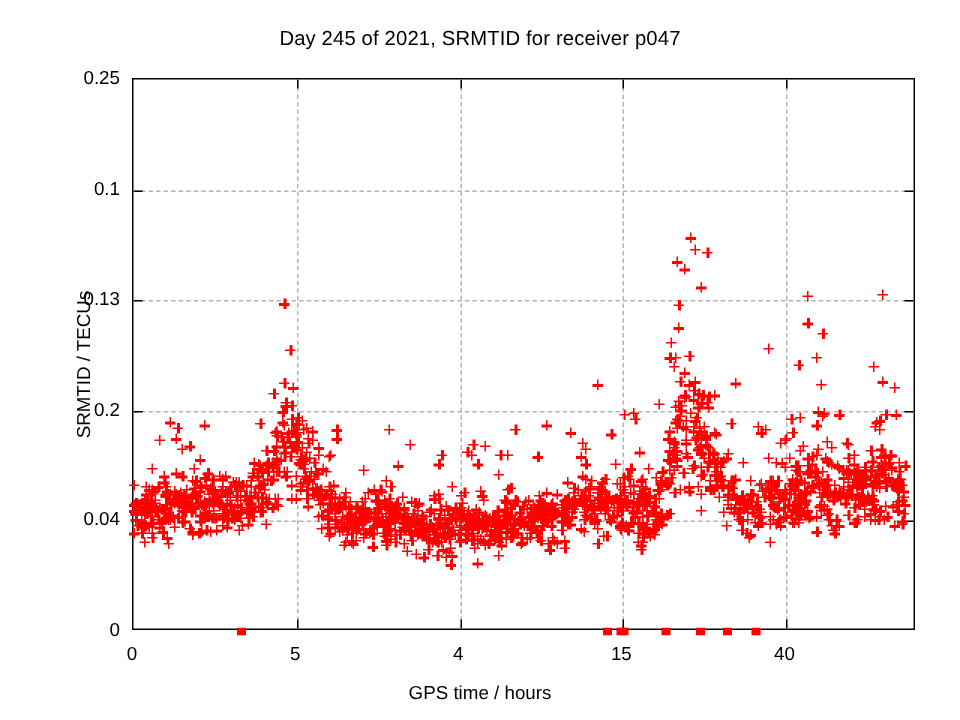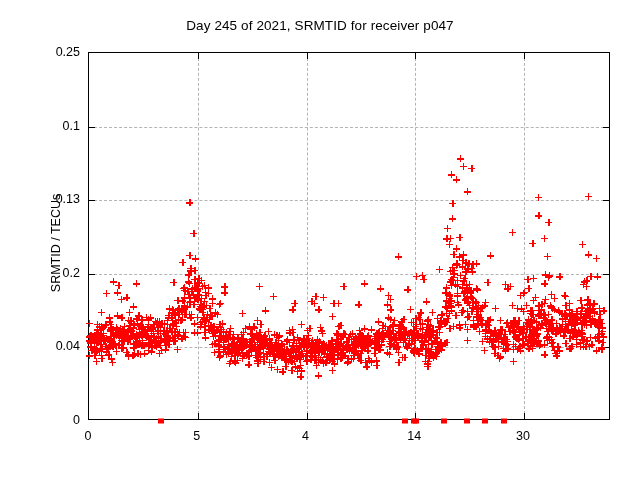--- a/index.html
+++ b/index.html
@@ -1864,19 +1864,20 @@
   <div id="ylabels">
       <div class="ylab2" style="left: 80px; top: 420px;">0</div>
       <div class="ylab2" style="left: 80px; top: 346.4px;">0.04</div>
       <div class="ylab2" style="left: 80px; top: 272.8px;">0.2</div>
       <div class="ylab2" style="left: 80px; top: 199.2px;">0.13</div>
       <div class="ylab2" style="left: 80px; top: 125.6px;">0.1</div>
       <div class="ylab2" style="left: 80px; top: 52px;">0.25</div>
       <div class="xlab" style="left: 88px; top: 429px;">0</div>
       <div class="xlab" style="left: 196.75px; top: 429px;">5</div>
       <div class="xlab" style="left: 305.5px; top: 429px;">4</div>
-      <div class="xlab" style="left: 414.25px; top: 429px;">14</div>
-      <div class="xlab" style="left: 523px; top: 429px;">30</div>
+      <div class="xlab" style="left: 414.25px; top: 429px;">15</div>
+      <div class="xlab" style="left: 523px; top: 429px;">40</div>
     </div>
 
   <div id="ytitle">SRMTID / TECUs</div>
+  <div id="xtitle">GPS time / hours</div>
 
 </div>
 
 </body></html>

